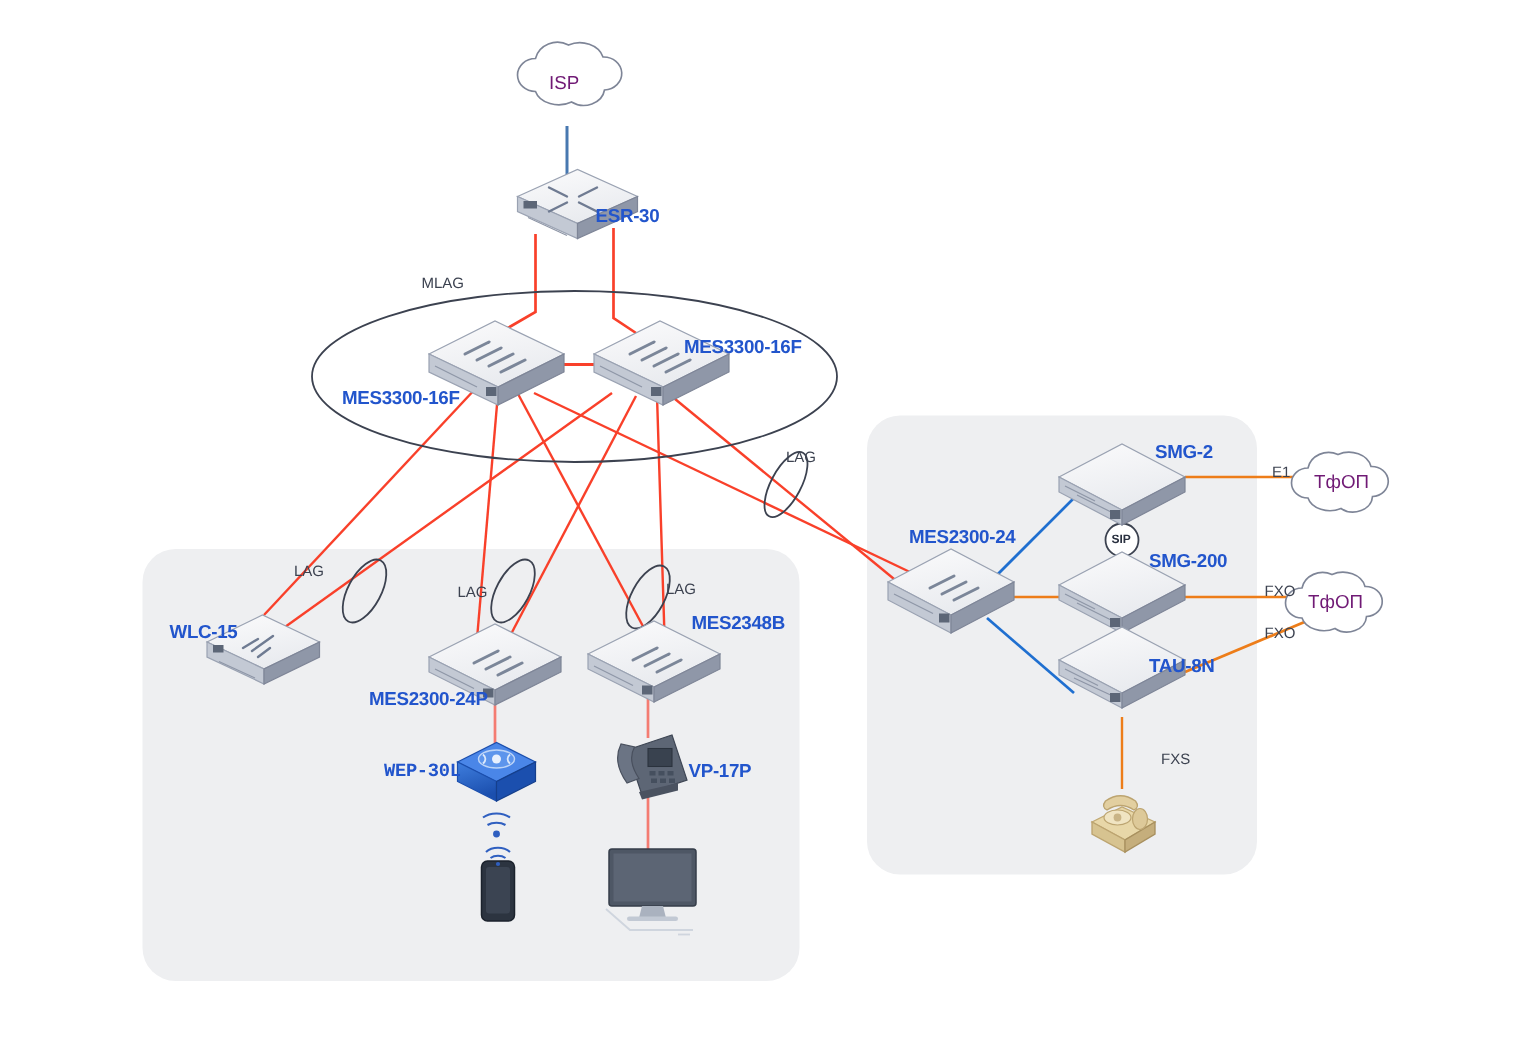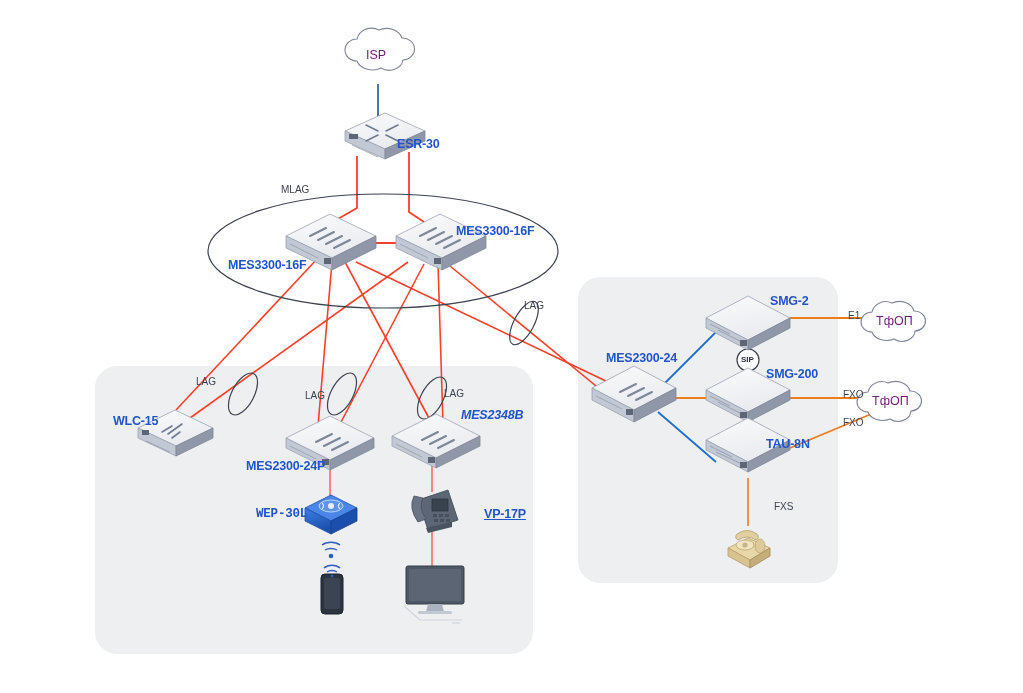--- a/index.html
+++ b/index.html
@@ -319,23 +319,23 @@
       <path d="M737,534 q10,-7 20,0 q3,4 -1,6 q-9,-6 -18,0 q-4,-2 -1,-6 z" fill="#e2cfa0" stroke="#bca470" stroke-width="0.9"></path>
       <ellipse cx="760" cy="546" rx="5" ry="7" fill="#ddc999" stroke="#bca470" stroke-width="0.8"></ellipse>
     </g>
   </svg>
 
   <div class="dev-label" style="left:397px; top:118px;margin-top:19px;">ESR-30</div>
   <div class="dev-label" style="left:228px; top:258px;">MES3300-16F</div>
   <div class="dev-label" style="left:456px; top:224px;">MES3300-16F</div>
   <div class="dev-label" style="left:113px; top:401px;margin-top:13px;">WLC-15</div>
   <div class="dev-label" style="left:246px; top:459px;">MES2300-24P</div>
-  <div class="dev-label" style="left:461px; top:408px;font-style:italic;">MES2348B</div>
+  <div class="dev-label" style="left:461px; top:408px;">MES2348B</div>
   <div class="dev-label" style="left:256px; top:507px;font-family:Liberation Mono, monospace;">WEP-30L</div>
-  <div class="dev-label" style="left:484px; top:507px;text-decoration:underline;">VP-17P</div>
+  <div class="dev-label" style="left:459px; top:507px;">VP-17P</div>
   <div class="dev-label" style="left:606px; top:351px;">MES2300-24</div>
   <div class="dev-label" style="left:770px; top:294px;">SMG-2</div>
   <div class="dev-label" style="left:766px; top:367px;">SMG-200</div>
   <div class="dev-label" style="left:766px; top:437px;text-align:center;">TAU-8N</div>
 
   <div class="cloud-label" style="left:366px; top:48px;">ISP</div>
   <div class="cloud-label" style="left:876px; top:314px;">ТфОП</div>
   <div class="cloud-label" style="left:872px; top:394px;">ТфОП</div>
 
   <div class="link-label" style="left:281px; top:184px;">MLAG</div>

